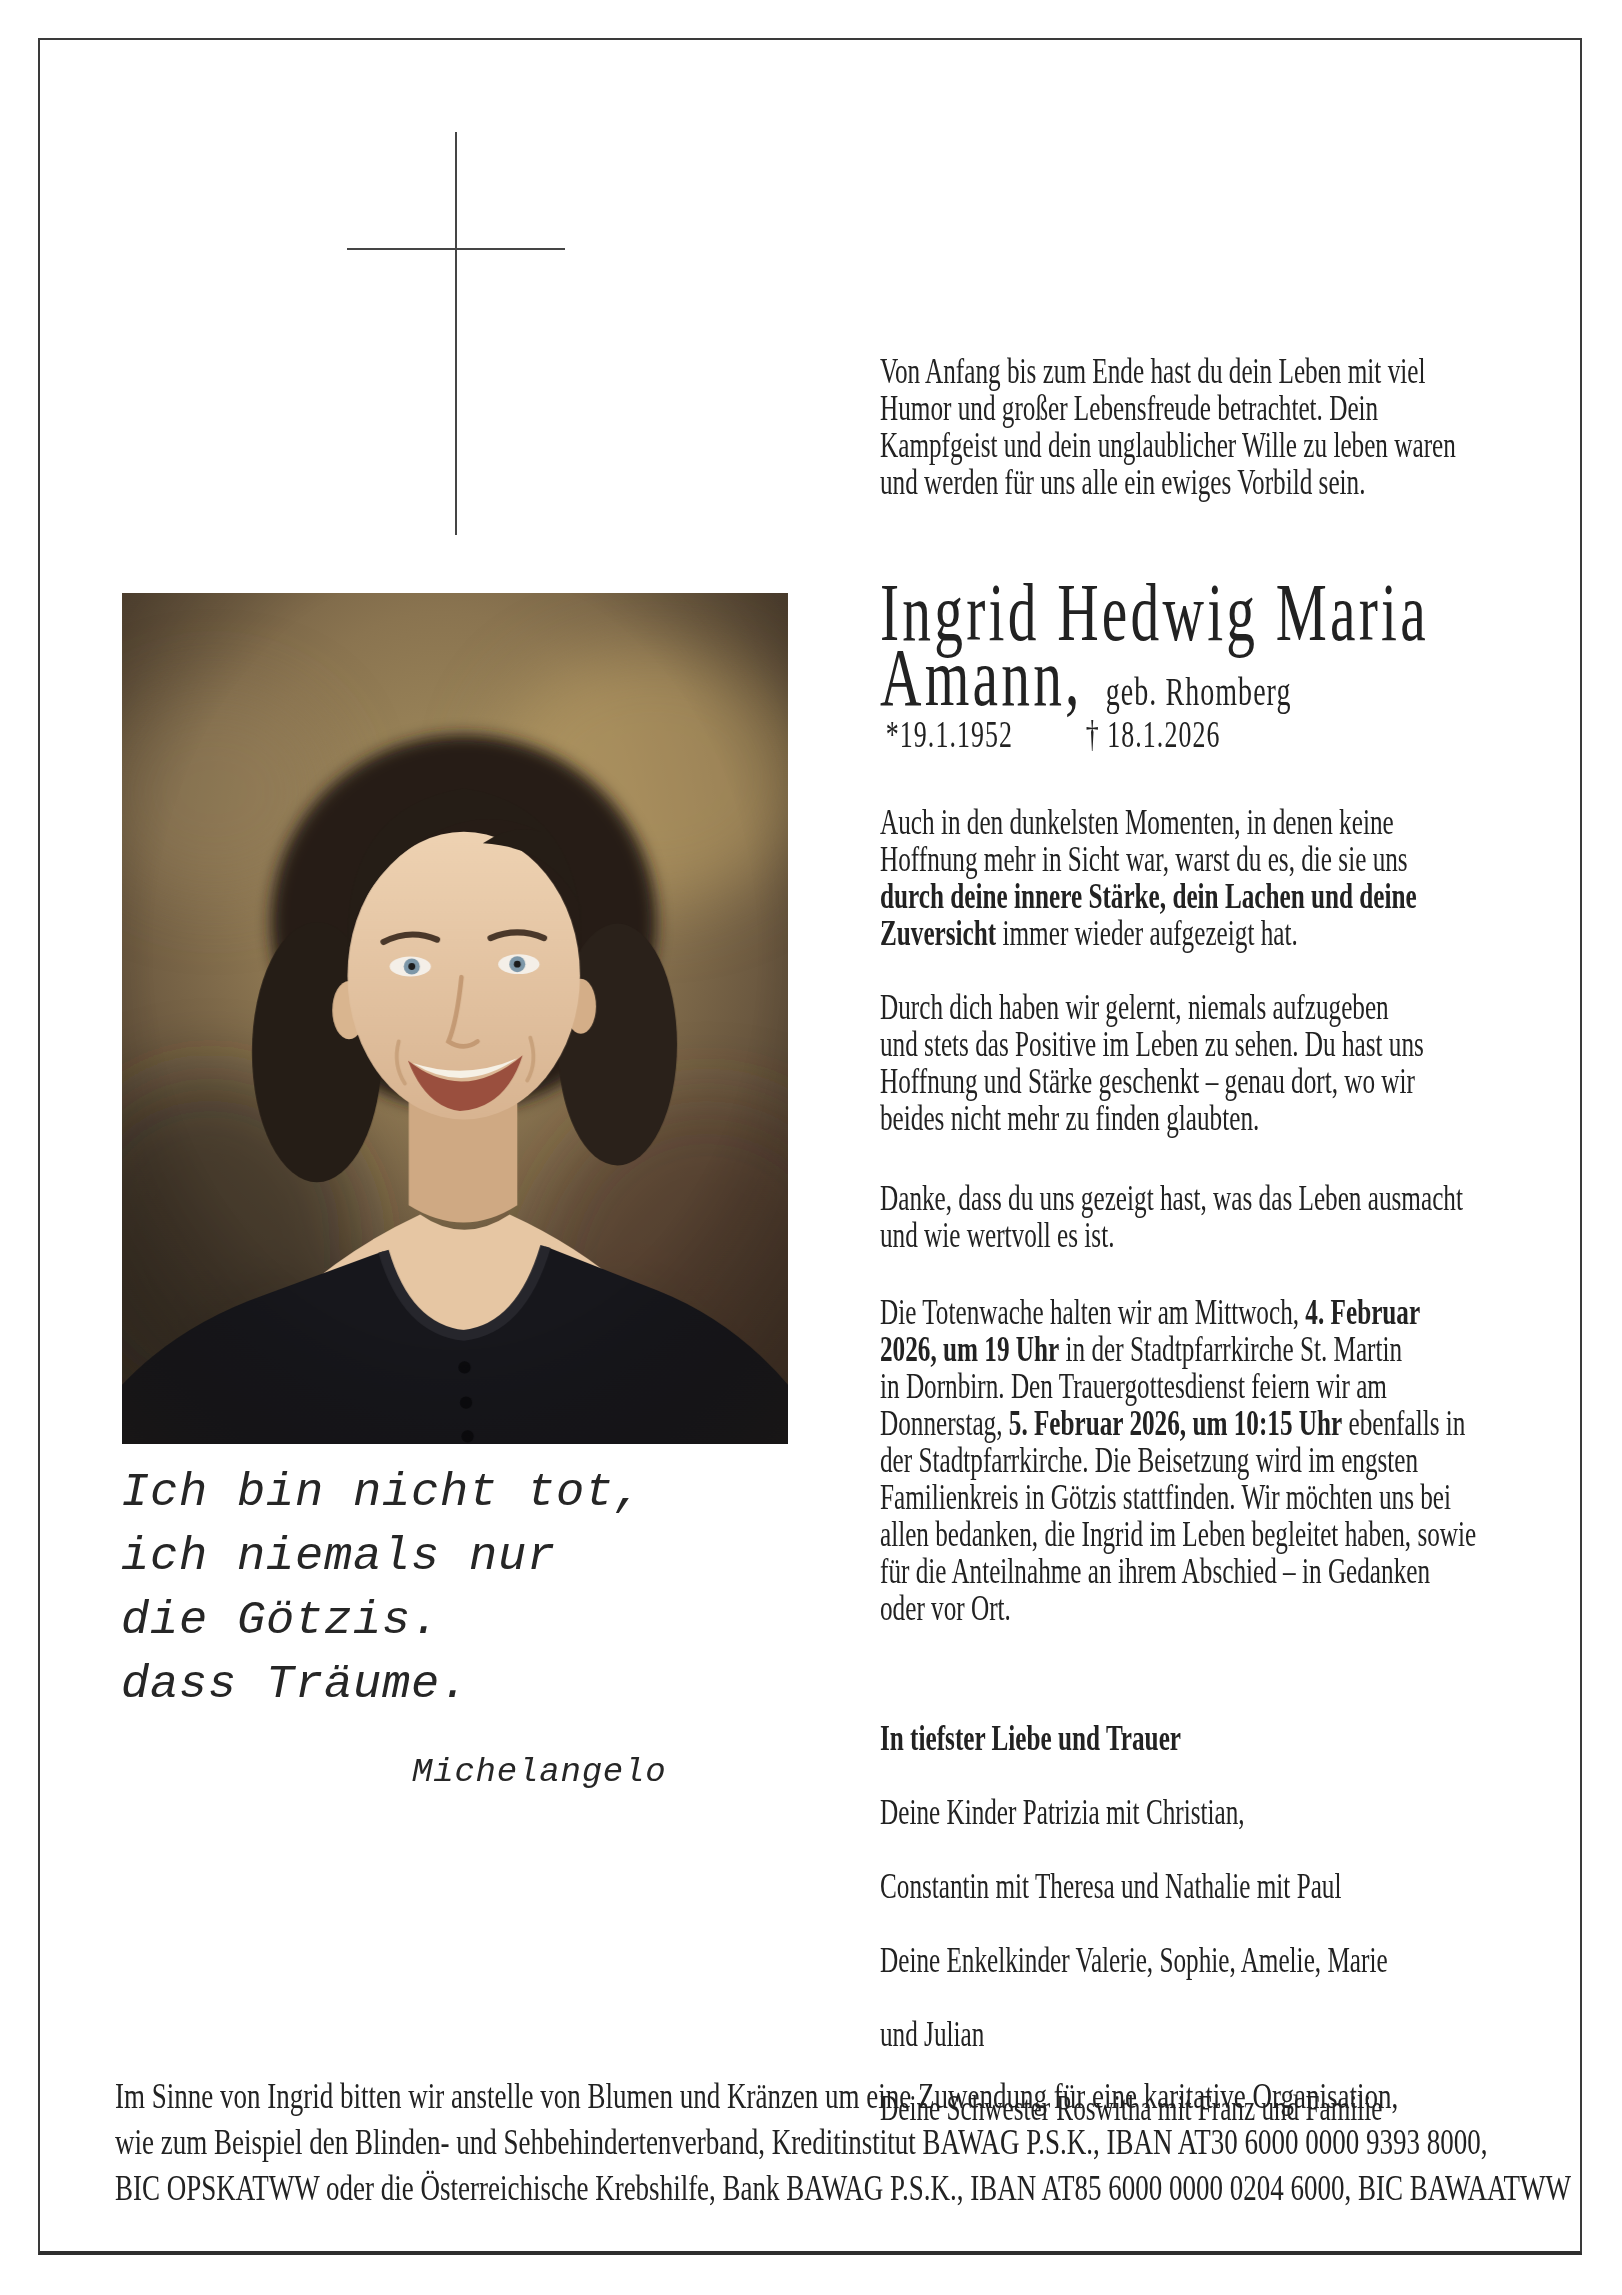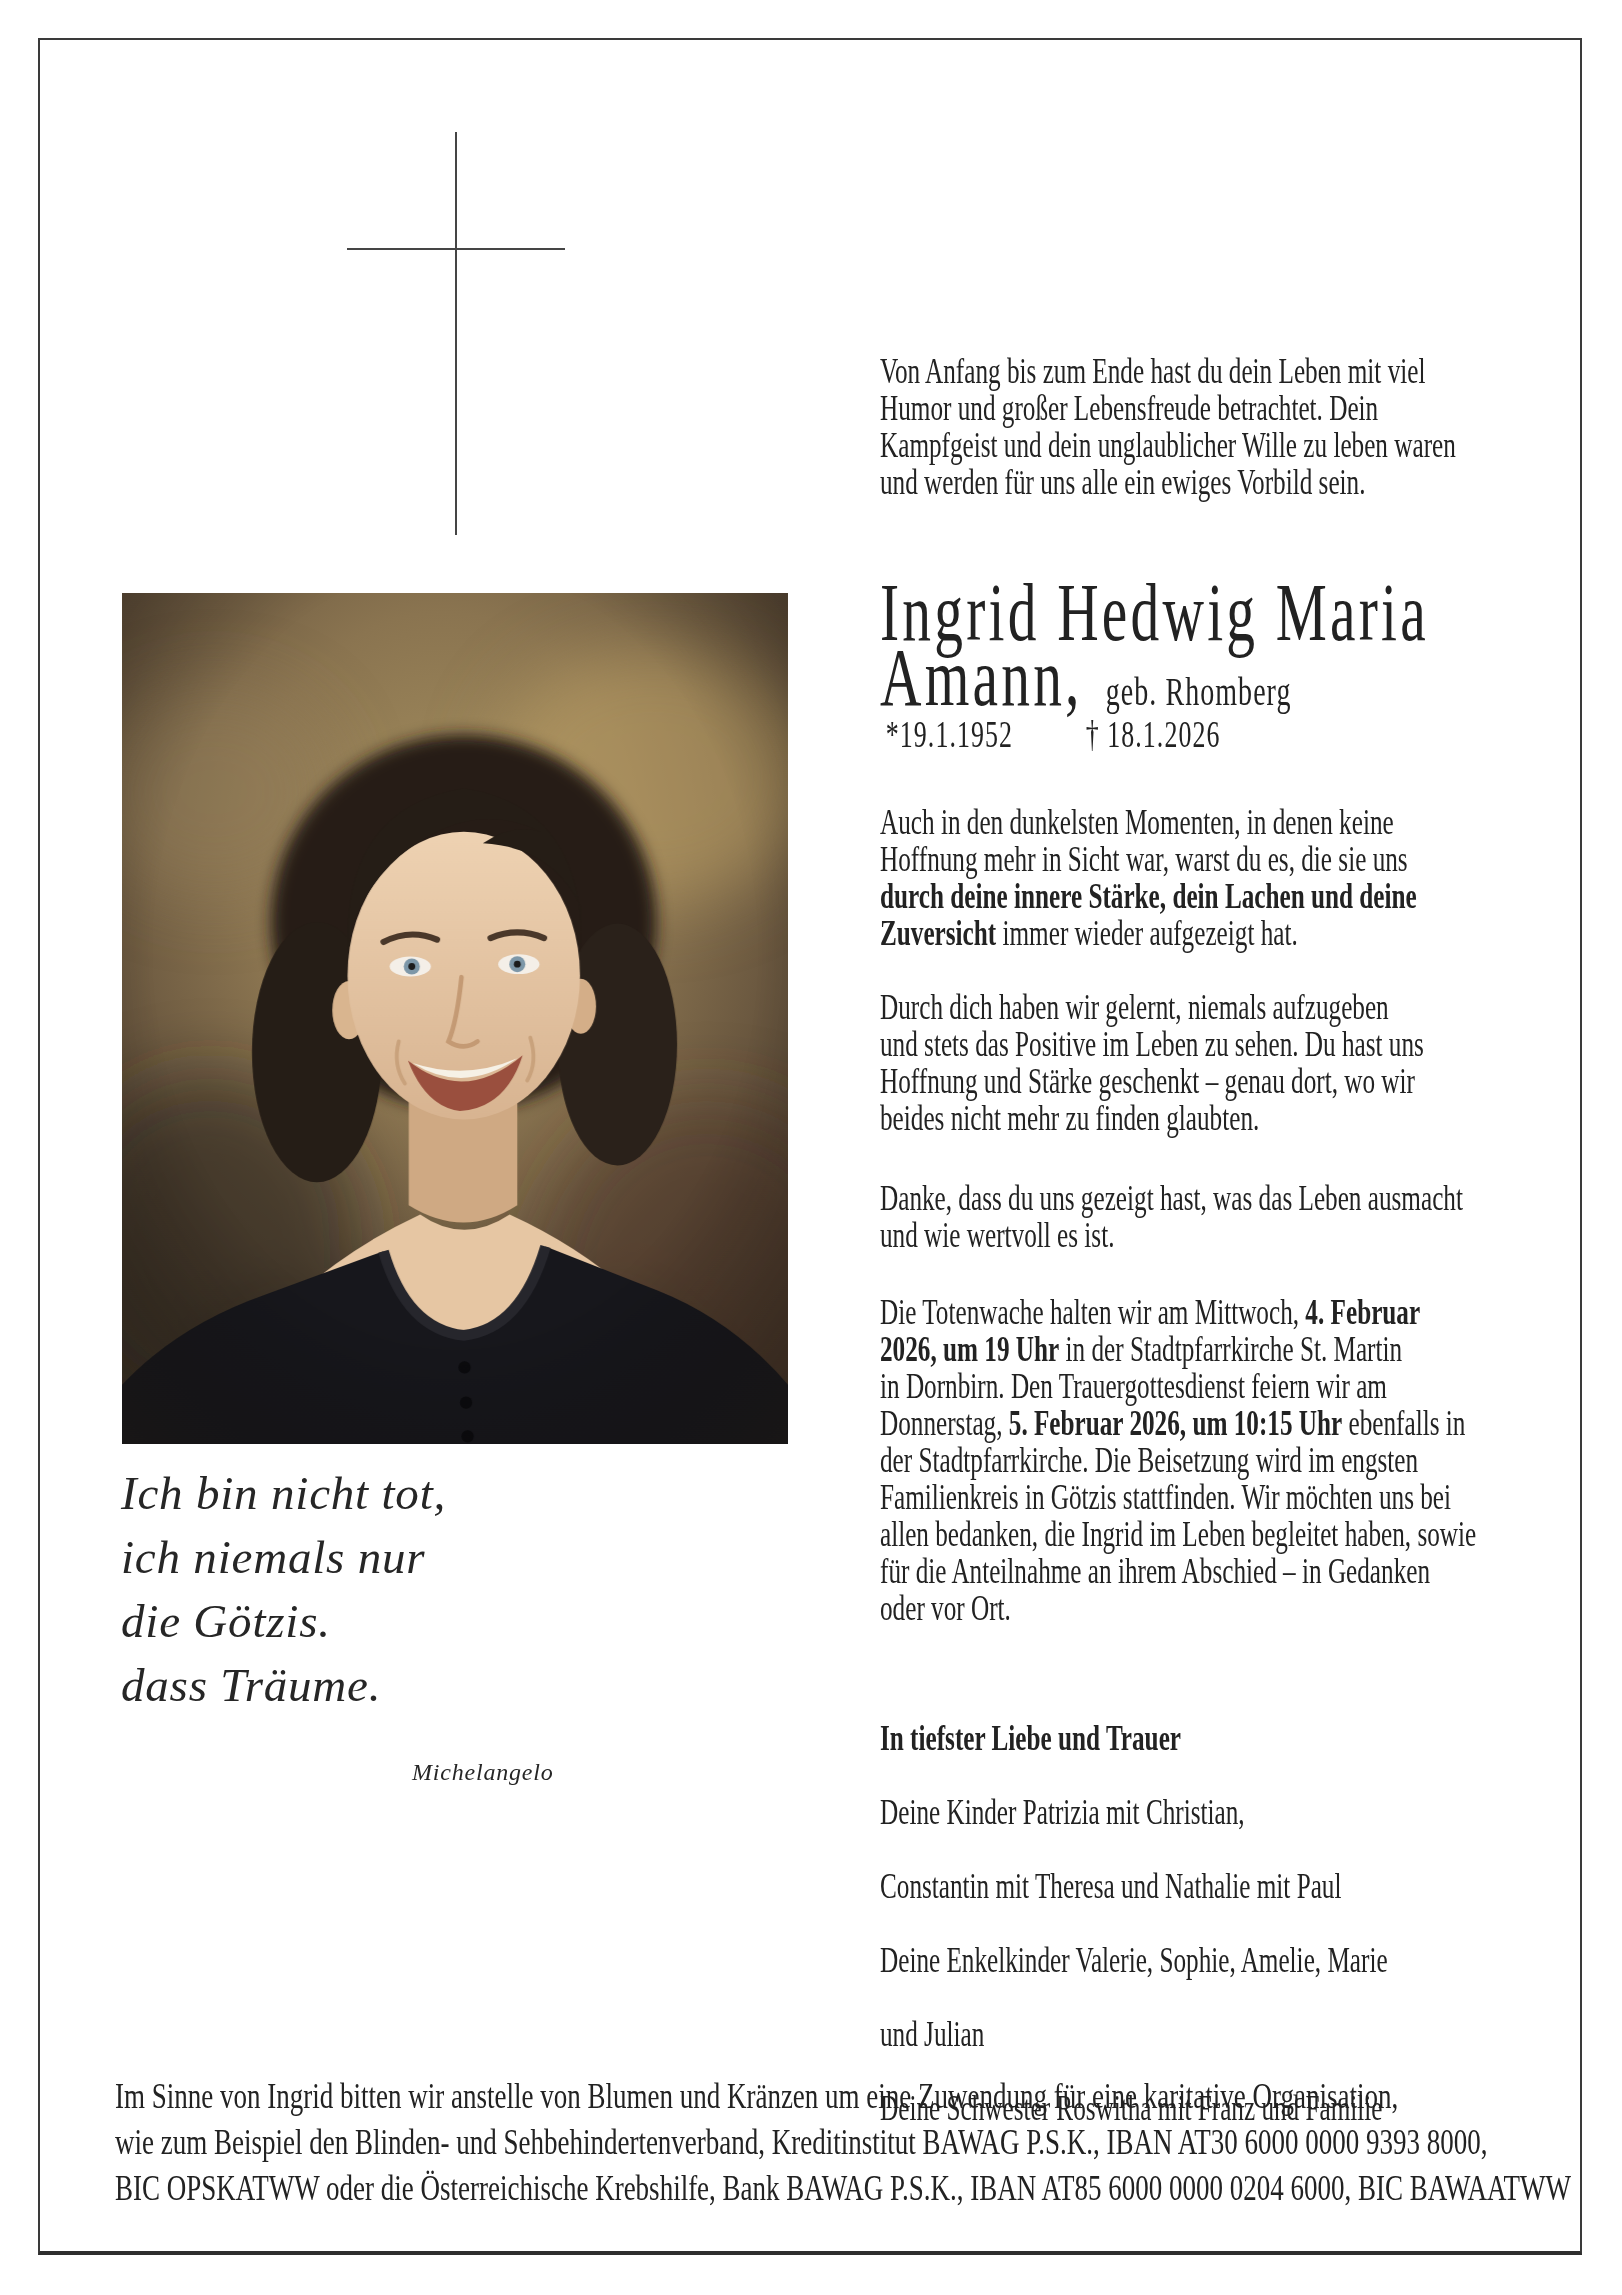--- a/index.html
+++ b/index.html
@@ -17,23 +17,23 @@
   
   .cross{position:absolute;left:0;top:0;}
   .cross-v{position:absolute;left:455px;top:132px;width:2.3px;height:403px;background:#454545;}
   .cross-h{position:absolute;left:347px;top:248px;width:218px;height:2.3px;background:#454545;}
   
   .photo{position:absolute;left:122px;top:593px;width:666px;height:851px;overflow:hidden;}
   .photo svg{display:block;width:100%;height:100%;}
   
   .quote{
     position:absolute;left:121px;top:1461px;width:612px;
-    font-style:italic;font-size:47px;line-height:64px;letter-spacing:0.8px;color:#262626;
+    font-style:italic;font-size:47px;line-height:64px;letter-spacing:0.8px;color:#262626;font-family:Liberation Mono, monospace;
   }
-  .q-author{font-size:24px;line-height:64px;margin-top:23px;margin-left:291px;}
+  .q-author{font-size:34px;line-height:64px;margin-top:23px;margin-left:291px;}
   
   .rc{
     position:absolute;left:880px;top:0;width:1025px;height:2295px;
     transform:scaleX(0.7);transform-origin:0 0;
   }
   .rc-item{position:absolute;left:0;margin:0;white-space:pre-line;font-size:36px;line-height:37px;color:#222;}
   .b{font-weight:bold;}
   .intro{top:353px;}
   .name-l1{top:572px;font-size:82px;line-height:82px;letter-spacing:4.6px;white-space:nowrap;}
   .name-l2{top:637px;font-size:82px;line-height:82px;letter-spacing:4.6px;white-space:nowrap;}

